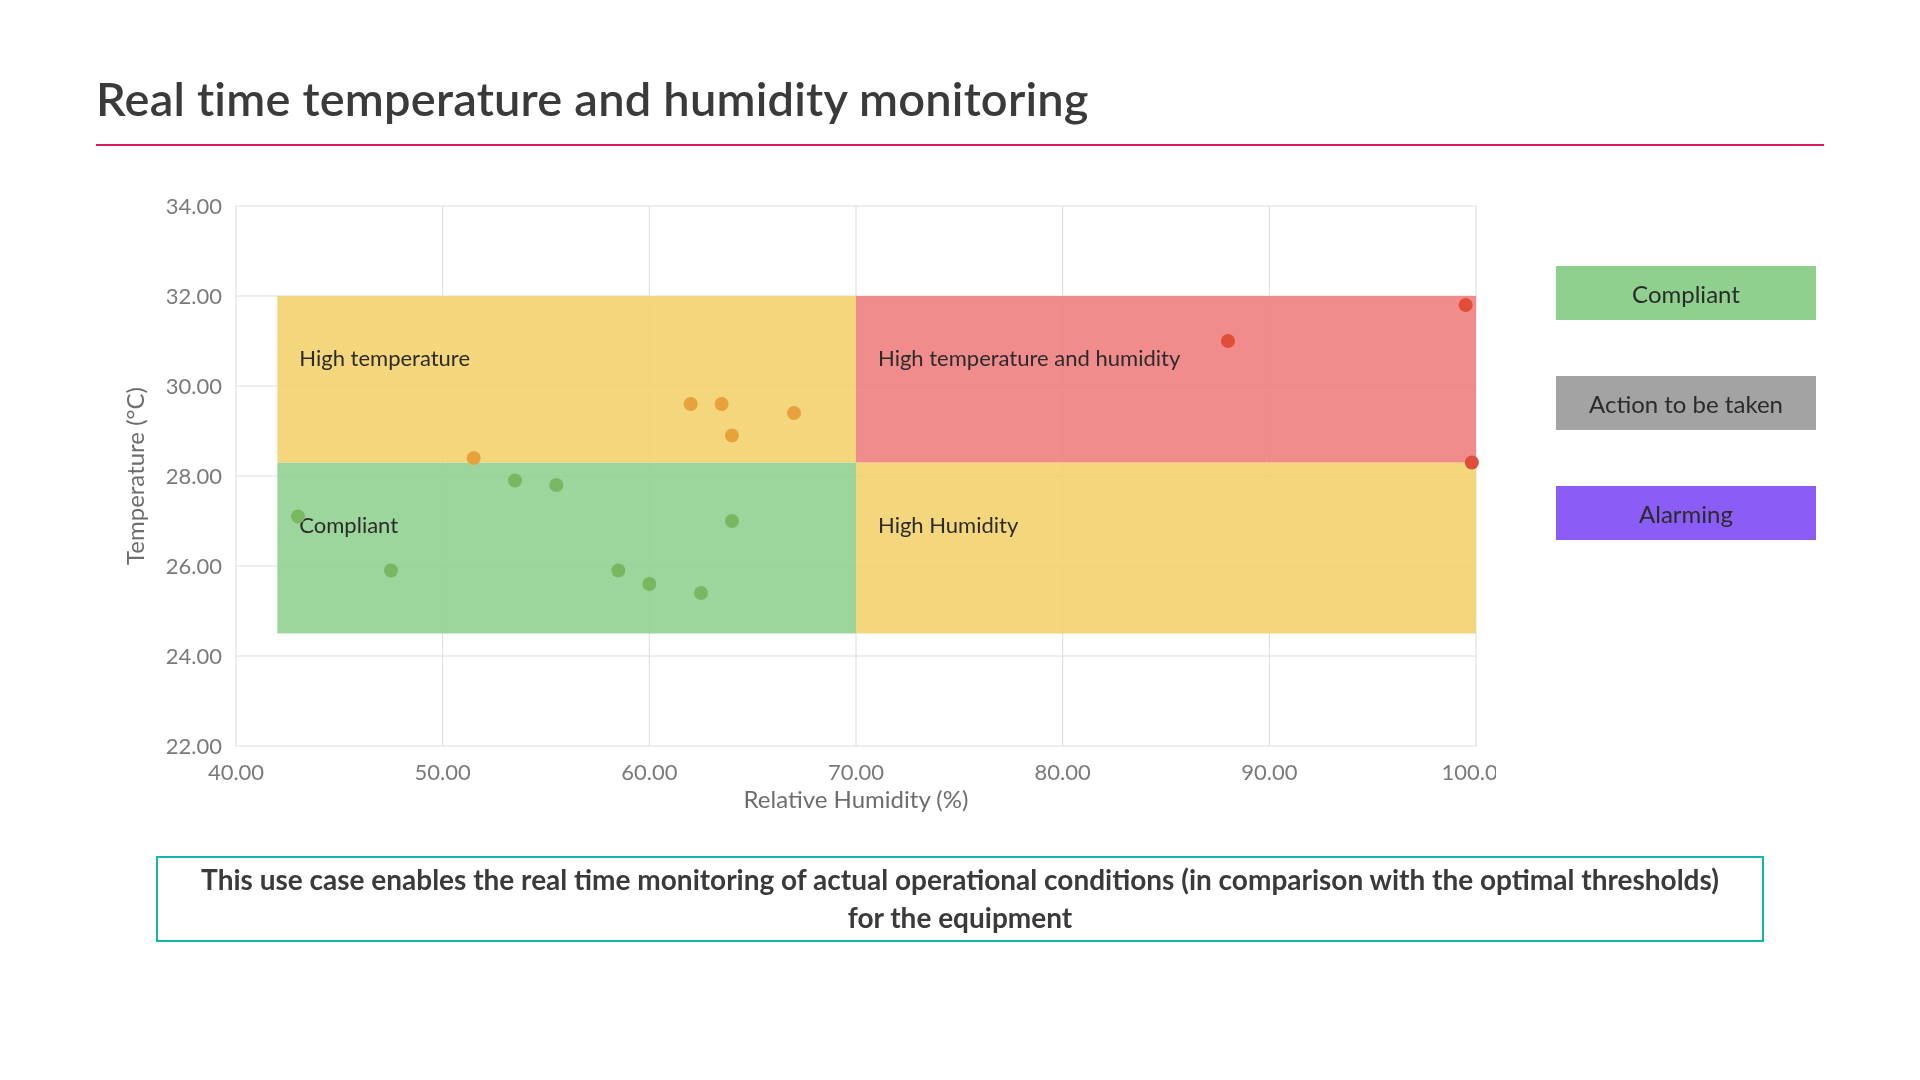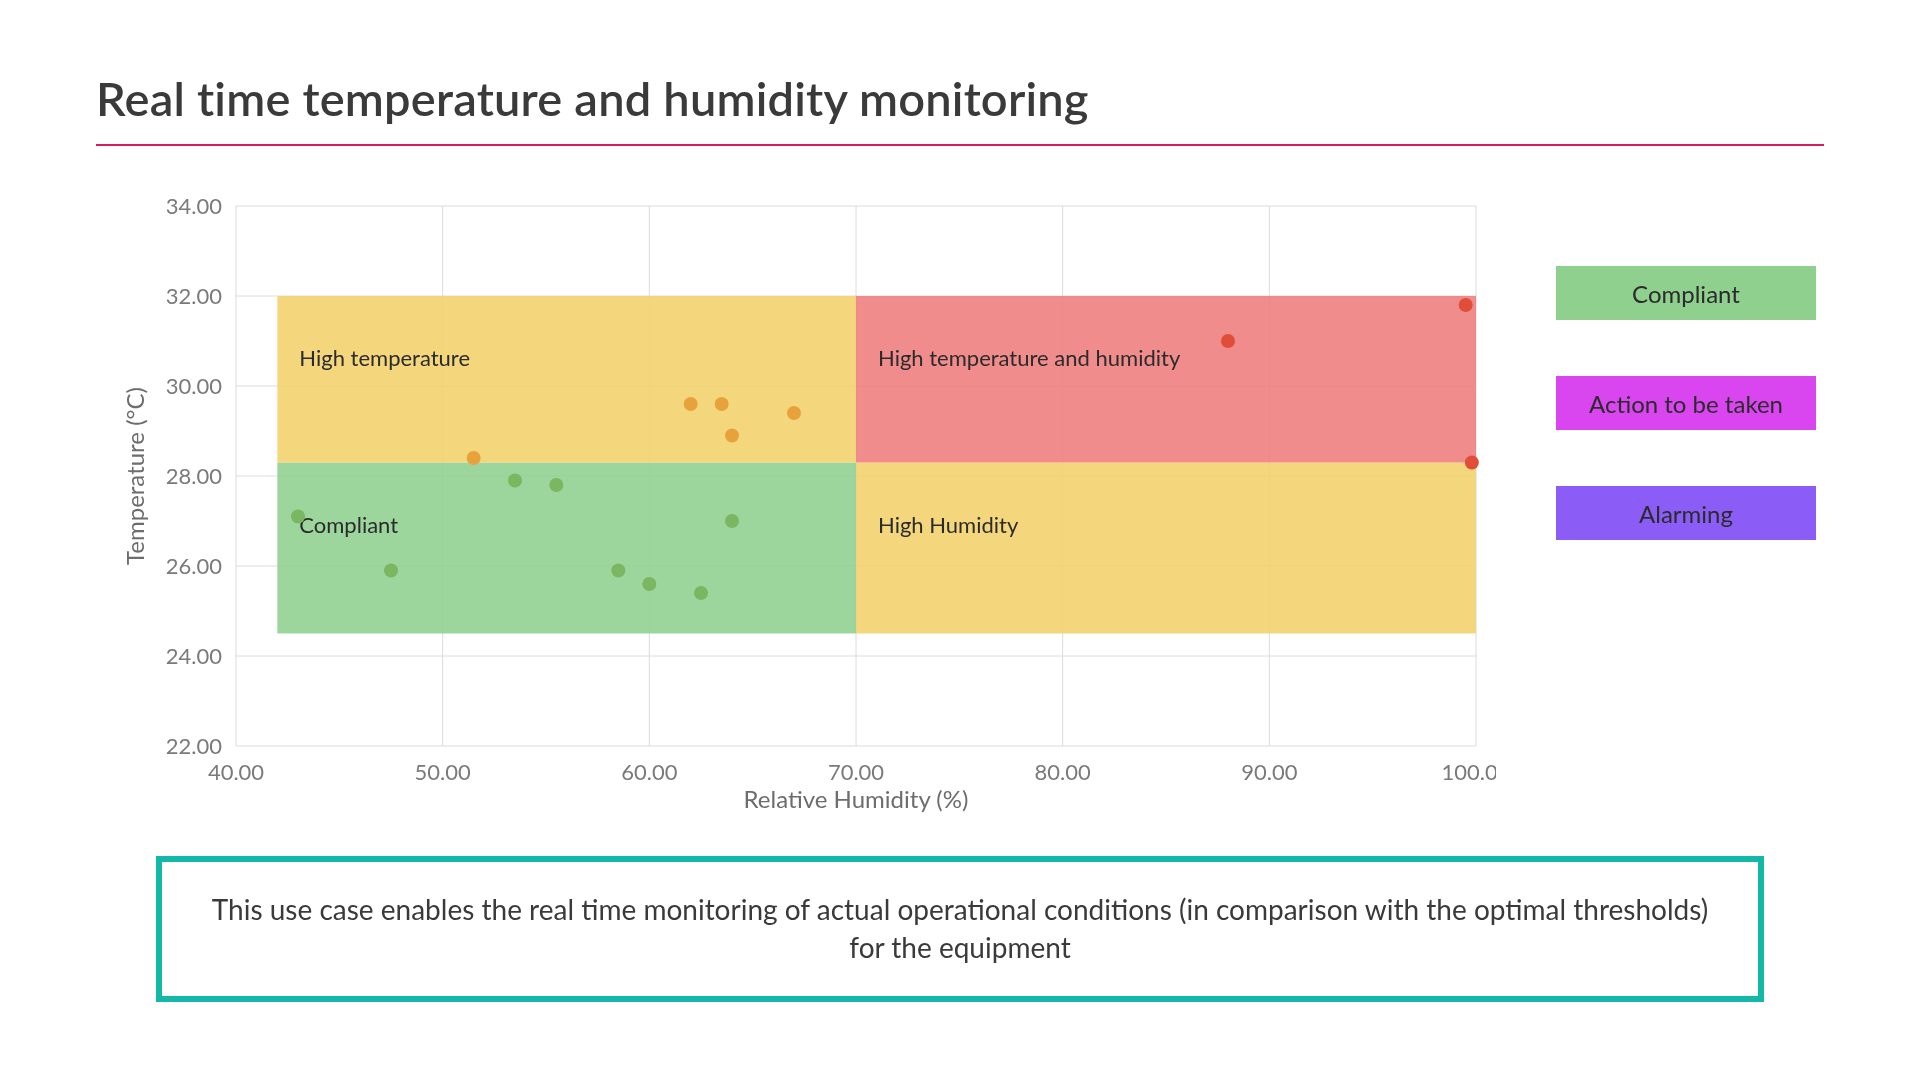--- a/index.html
+++ b/index.html
@@ -73,30 +73,31 @@
   }
   .legend-item {
     height: 54px;
     display: flex;
     align-items: center;
     justify-content: center;
     font-size: 24px;
     color: #2b2b2b;
   }
   .legend-green  { background: #8fd08f; }
-  .legend-yellow { background: #d946ef; }
+  .legend-yellow { background: #a3a3a3; }
   .legend-red    { background: #8b5cf6; }
   .caption-box {
     margin: 40px 60px 0 60px;
-    border: 6px solid #14b8a6;
-    padding: 29px 40px;
+    border: 2px solid #14b8a6;
+    padding: 3px 40px;
     text-align: center;
     font-size: 28px;
     line-height: 1.35;
     color: #3a3a3a;
+    font-weight: bold;
   }
 </style>
 </head>
 <body>
 
 <div class="slide">
 
   <h1 class="title">Real time temperature and humidity monitoring</h1>
   <hr class="title-rule">
 

